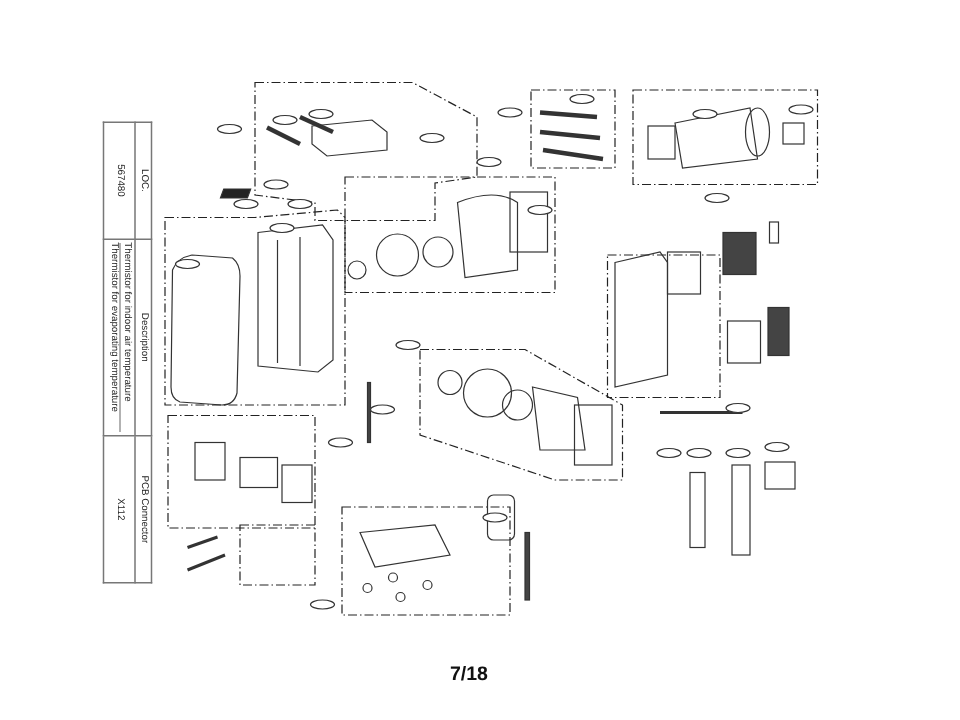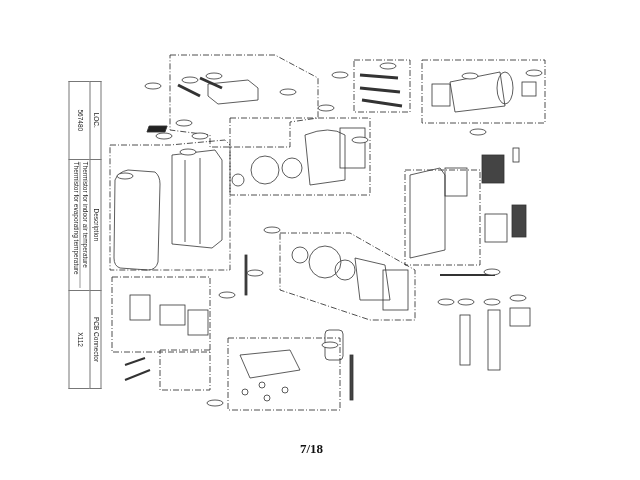--- a/index.html
+++ b/index.html
@@ -2,21 +2,21 @@
 <html><head>
 <meta charset="utf-8">
 <style>
   html,body{margin:0;padding:0;background:#fff;}
   body{width:640px;height:480px;position:relative;overflow:hidden;font-family:"Liberation Sans",sans-serif;color:#222;}
   .table-wrap{position:absolute;left:68px;top:81px;width:33px;height:308px;}
   .rot-table{position:absolute;left:50%;top:50%;width:308px;height:33px;transform:translate(-50%,-50%) rotate(90deg);border:1px solid #555;border-collapse:collapse;font-size:6.5px;}
   .rot-table td{border:1px solid #777;padding:0 2px;text-align:center;vertical-align:middle;line-height:8px;white-space:nowrap;}
   .rot-table td.d{text-align:left;}
   .diagram{position:absolute;left:0;top:0;width:640px;height:480px;}
-  .page-num{position:absolute;left:300px;top:441px;font-family:Liberation Serif, serif;font-weight:bold;font-size:13px;color:#111;}
+  .page-num{position:absolute;left:300px;top:441px;font-family:Liberation Sans, sans-serif;font-weight:bold;font-size:13px;color:#111;}
 </style>
 </head>
 <body>
 
 <div class="table-wrap">
   <table class="rot-table">
     <tbody>
         <tr>
       <td style="width:78px">LOC.</td>
       <td colspan="1" style="width:128px">Description</td>

